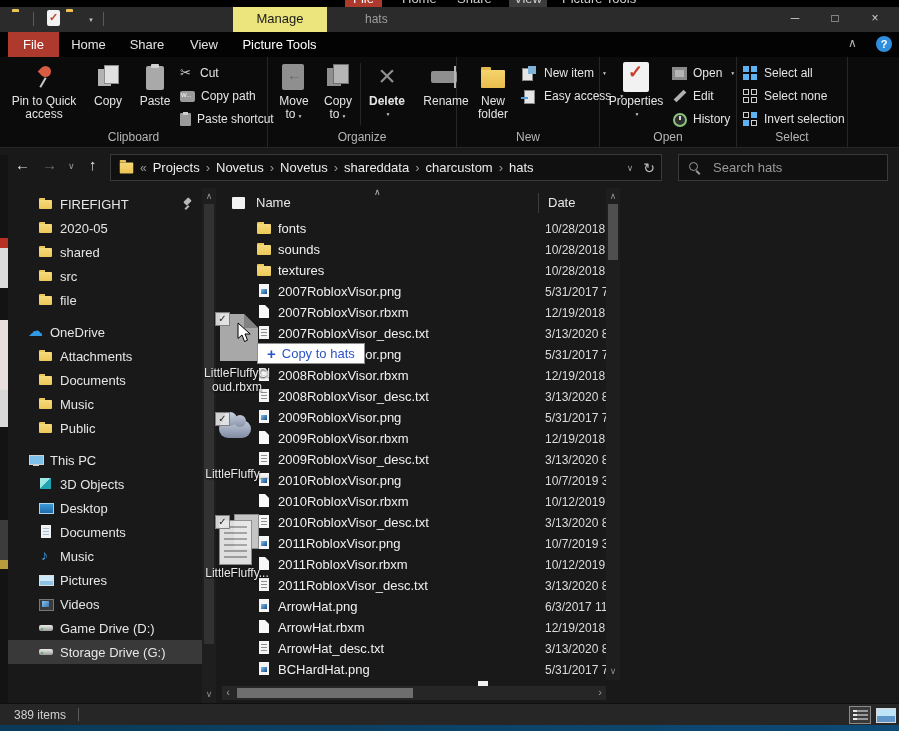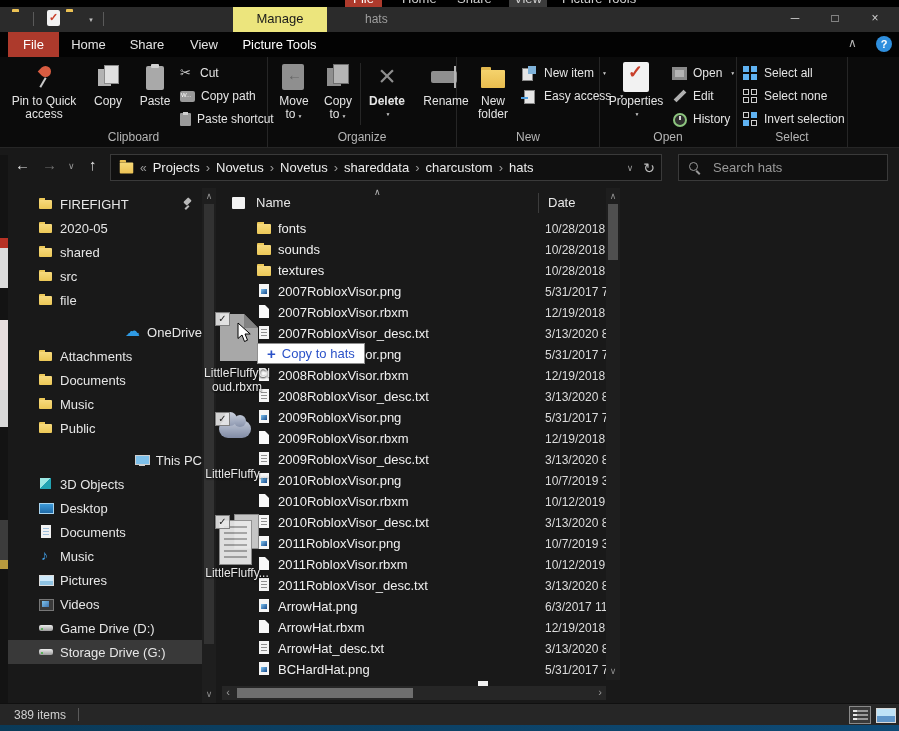--- a/index.html
+++ b/index.html
@@ -133,21 +133,21 @@
   .searchbox{position:absolute;left:678px;top:6px;width:210px;height:27px;background:#101010;border:1px solid #3a3a3a;display:flex;align-items:center;padding:0 10px;gap:12px;}
   .mag{position:relative;width:12px;height:12px;flex:none;}
   .mag::before{content:"";position:absolute;left:0;top:0;width:7px;height:7px;border:1.5px solid #9a9a9a;border-radius:50%;}
   .mag::after{content:"";position:absolute;left:8px;top:8px;width:2px;height:5px;background:#9a9a9a;transform:rotate(-45deg);}
   .search-ph{color:#9a9a9a;font-size:13px;}
 
   
   .main{position:absolute;left:0;top:188px;width:899px;height:515px;background:#191919;}
   .sidebar{position:absolute;left:8px;top:0;width:194px;height:515px;overflow:hidden;padding-top:4px;}
   .side-item{display:flex;align-items:center;height:24px;gap:6px;color:#e6e6e6;font-size:13px;white-space:nowrap;}
-  .side-item.lvl0{padding-left:7px;justify-content:flex-end;}
+  .side-item.lvl0{padding-left:20px;}
   .side-item.lvl1{padding-left:30px;}
   .side-item.gap{margin-top:8px;}
   .side-item.sel{background:#393939;}
   .sic{width:16px;height:16px;flex:none;position:relative;}
   .sic[data-icon="folder"]::before{content:"";position:absolute;left:1px;top:2px;width:6px;height:3px;background:#ecc858;border-radius:1px 0 0 0;}
   .sic[data-icon="folder"]::after{content:"";position:absolute;left:1px;top:4px;width:13px;height:9px;background:linear-gradient(#f7da7d,#ecc857);border-radius:1px;}
   .sic[data-icon="cloud"]::before{content:"\2601";position:absolute;left:0;top:-2px;color:#2f9ae3;font-size:15px;}
   .sic[data-icon="pc"]::before{content:"";position:absolute;left:1px;top:3px;width:13px;height:8px;background:#7ec0ea;border:1px solid #cfcfcf;}
   .sic[data-icon="pc"]::after{content:"";position:absolute;left:5px;top:12px;width:6px;height:2px;background:#cfcfcf;}
   .sic[data-icon="cube"]::before{content:"";position:absolute;left:2px;top:2px;width:11px;height:11px;background:linear-gradient(135deg,#9be8e4 0 50%,#22a3b2 50%);}

